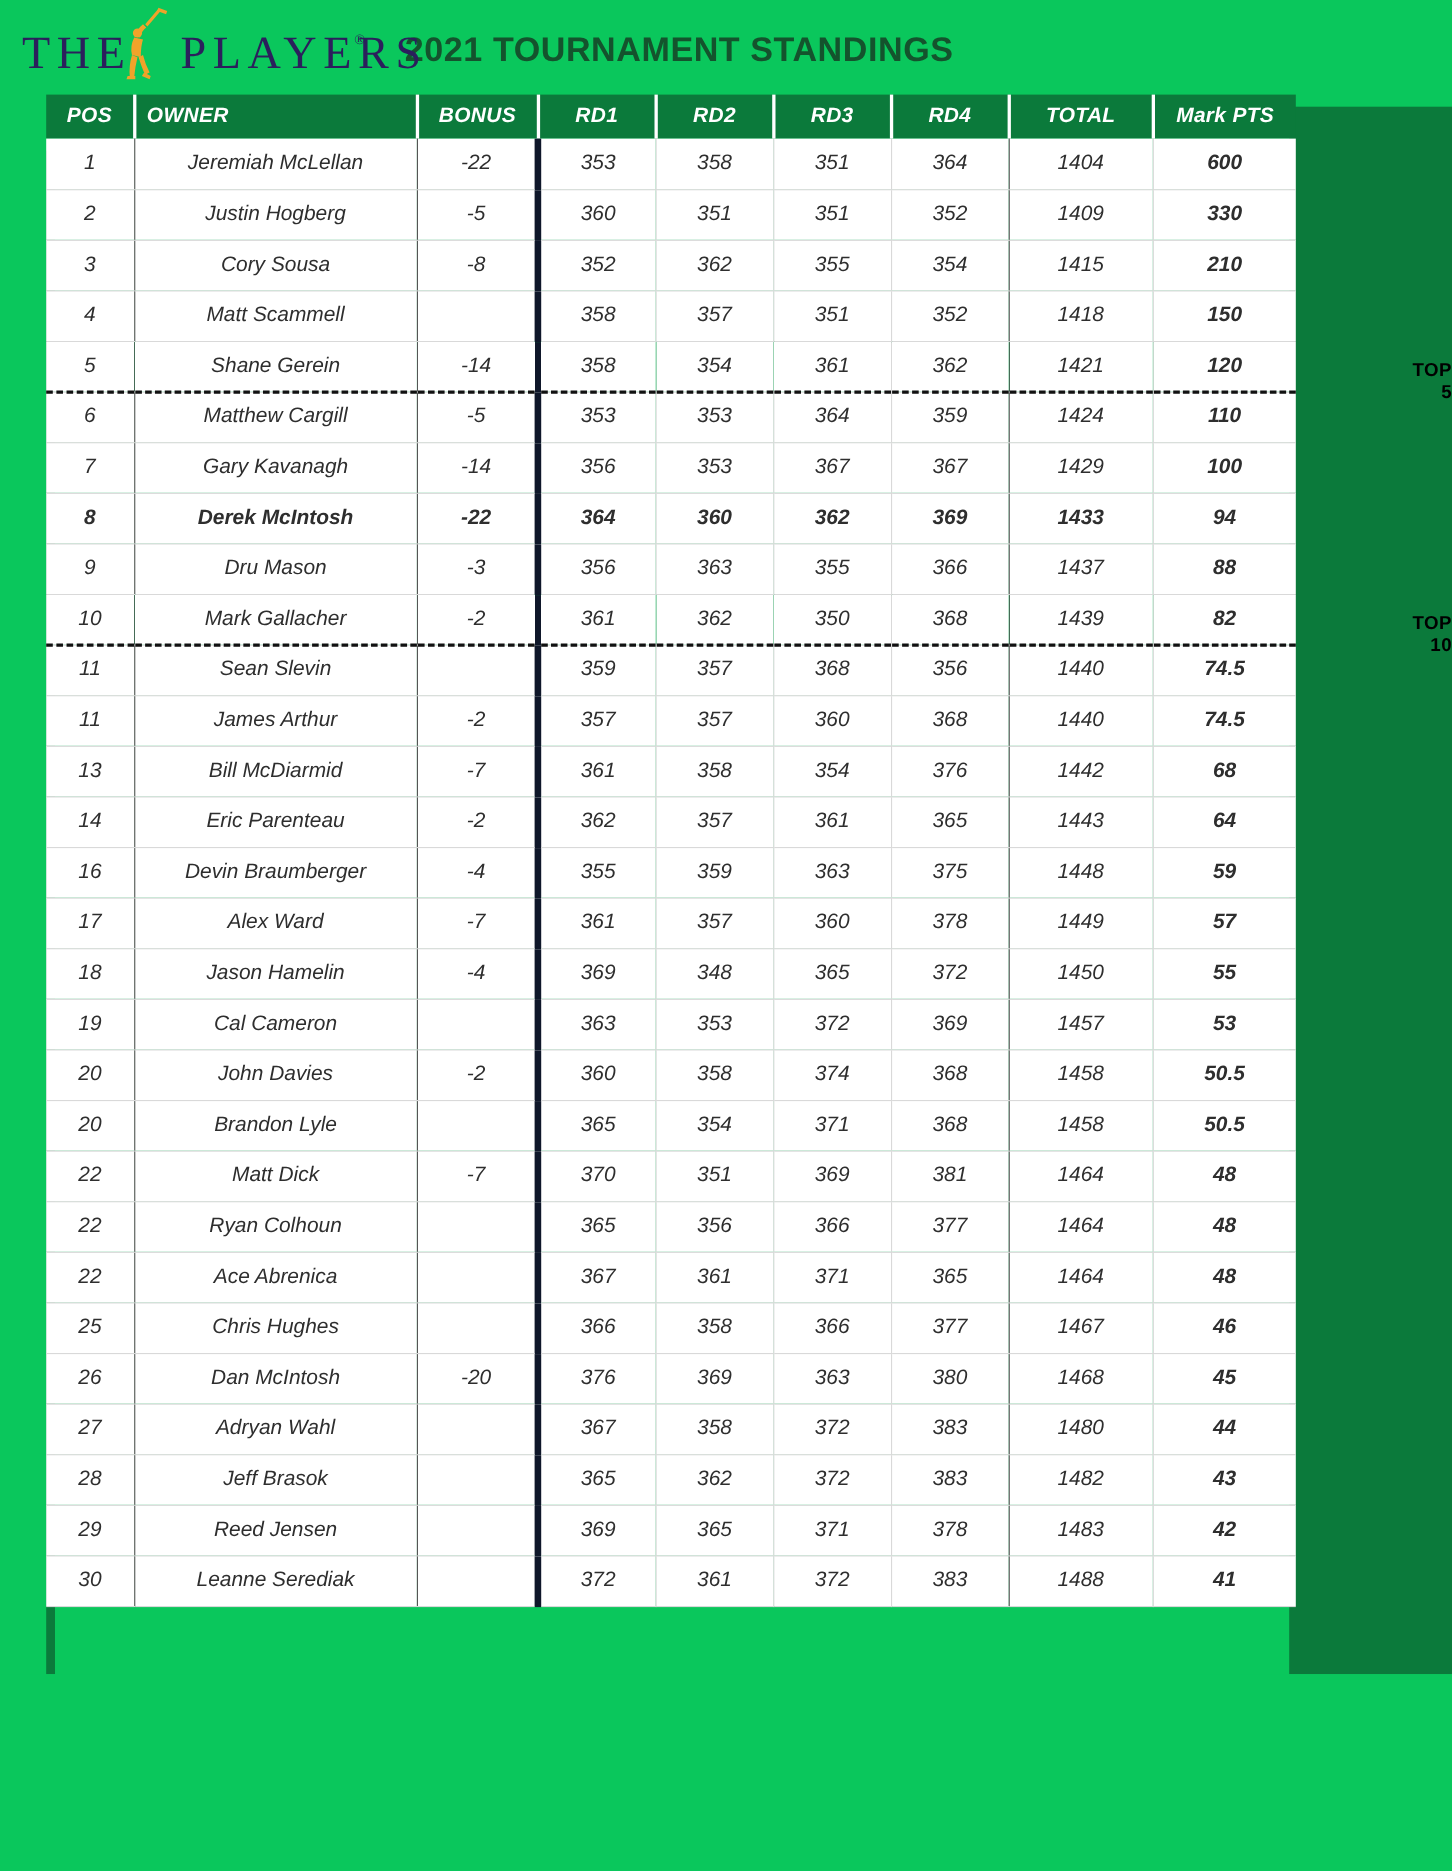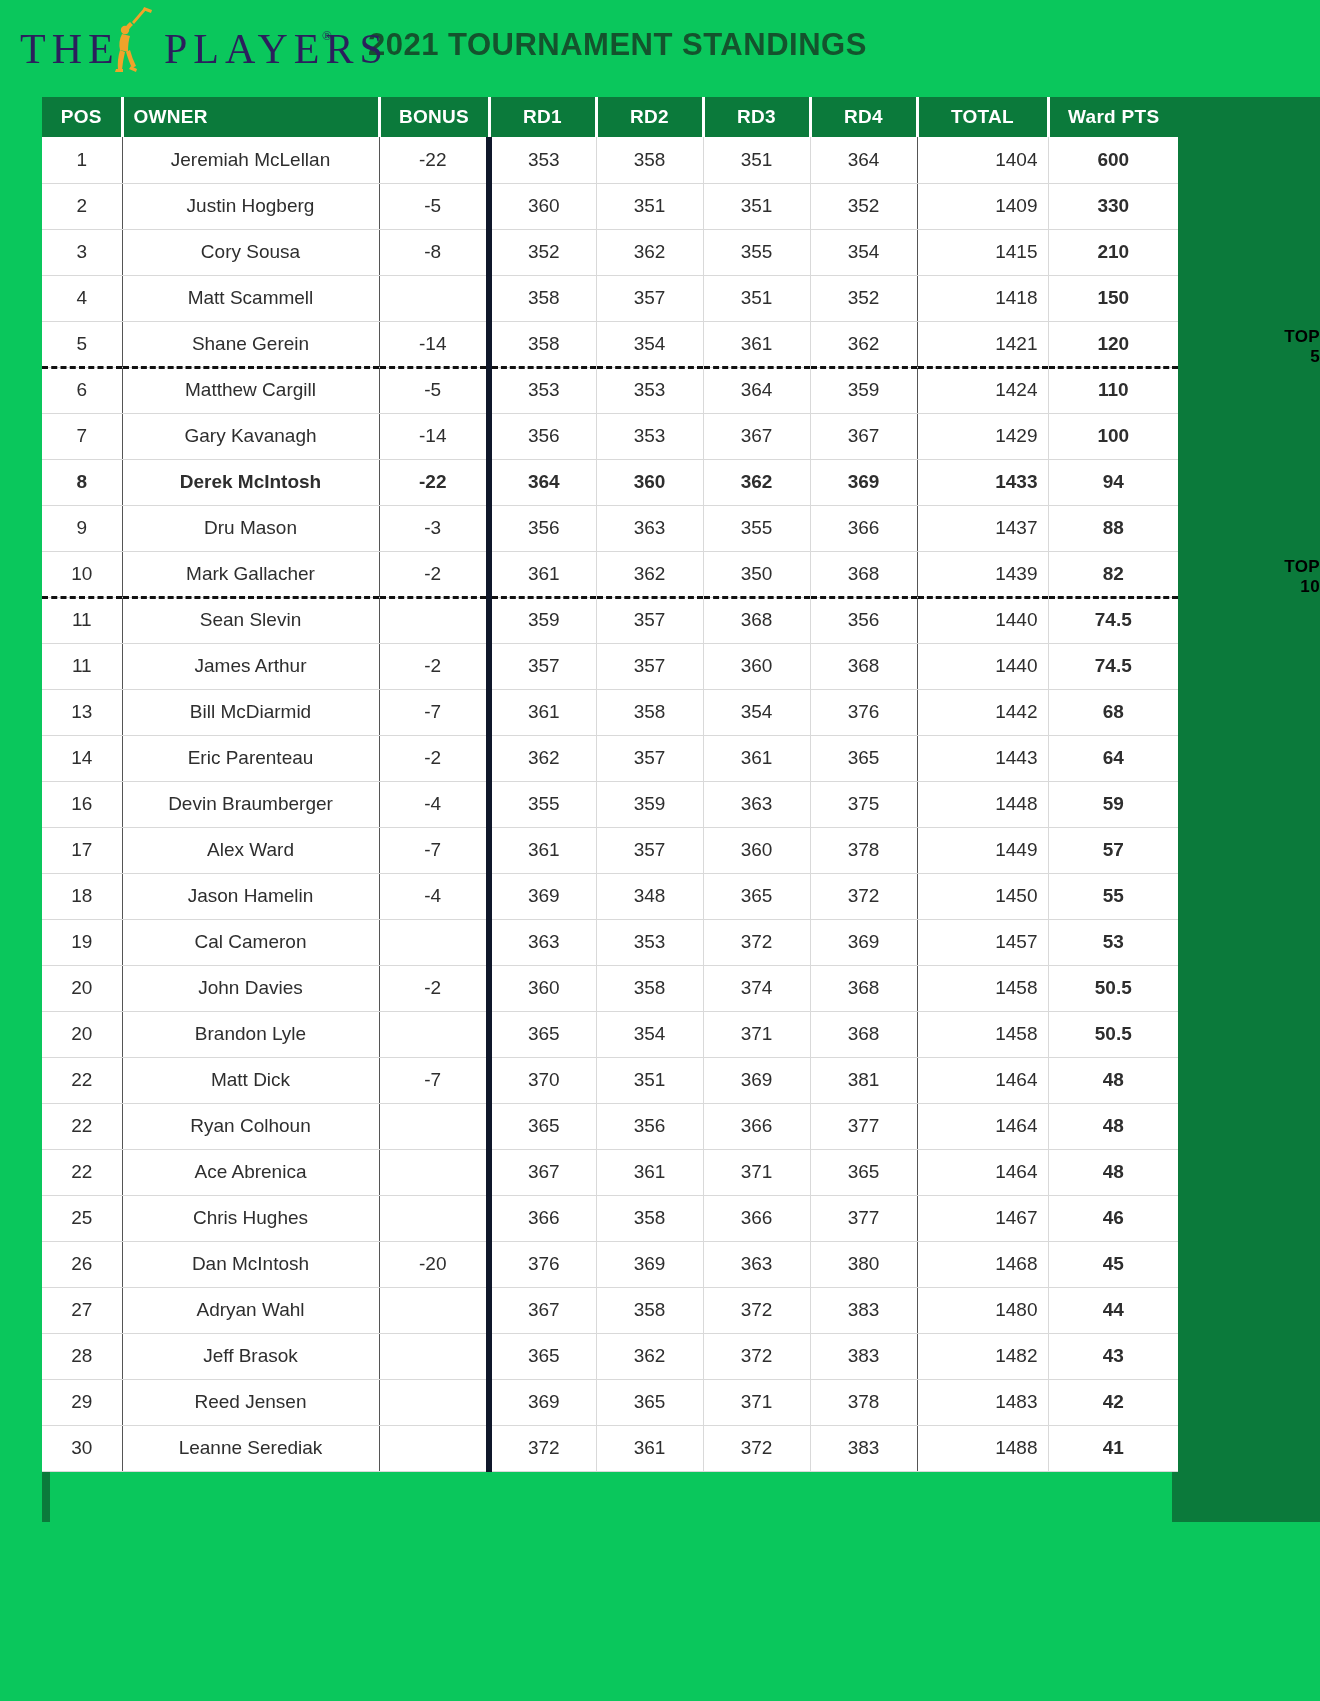--- a/index.html
+++ b/index.html
@@ -62,22 +62,23 @@
     font-size: 31px;
     font-weight: bold;
     letter-spacing: 0.5px;
     margin-left: 32px;
     white-space: nowrap;
   }
 
   
   #table-area {
     position: absolute;
-    left: 42px; top: 97px;
+    left: 42px; top: 86px;
     width: 1130px;
+    font-style: italic;
   }
   table#standings {
     border-collapse: collapse;
     width: 1130px;
     table-layout: fixed;
   }
   table#standings thead th {
     background: #0b7a3b;
     color: #ffffff;
     font-size: 19px;
@@ -101,21 +102,21 @@
     font-size: 19px;
     color: #2e2e2e;
     border-bottom: 1px solid #d9d9d9;
     padding: 0 10px;
   }
   td.c-pos   { text-align: center; border-right: 1px solid #555; }
   td.c-owner { text-align: center; padding-left: 12px; border-right: 1px solid #555; margin-left: 10px; }
   td.c-bonus { text-align: center; border-right: 6px solid #0f172a; }
   td.c-rd    { text-align: center; border-right: 1px solid #d9d9d9; }
   td.c-rd.rd-last { border-right: 1px solid #555; }
-  td.c-total { text-align: right; border-right: 1px solid #d9d9d9; }
+  td.c-total { text-align: center; border-right: 1px solid #d9d9d9; }
   td.c-fedex { text-align: center; font-weight: bold; font-size: 17px; }
 
   tr.bold-row td { font-weight: bold; }
 
   
   tr.cut-after td {
     border-bottom: none;
     position: relative;
   }
   tr.cut-after td::after {
@@ -213,21 +214,21 @@
       <thead>
         <tr>
           <th class="h-pos">POS</th>
           <th class="h-owner">OWNER</th>
           <th class="h-bonus">BONUS</th>
           <th class="h-rd">RD1</th>
           <th class="h-rd">RD2</th>
           <th class="h-rd">RD3</th>
           <th class="h-rd">RD4</th>
           <th class="h-total">TOTAL</th>
-          <th class="h-fedex">Ward PTS</th>
+          <th class="h-fedex">Mark PTS</th>
         </tr>
       </thead>
       <tbody id="standings-body">
           <tr>
             <td class="c-pos">1</td>
             <td class="c-owner">Jeremiah McLellan</td>
             <td class="c-bonus">-22</td>
             <td class="c-rd">353</td>
             <td class="c-rd">358</td>
             <td class="c-rd">351</td>

